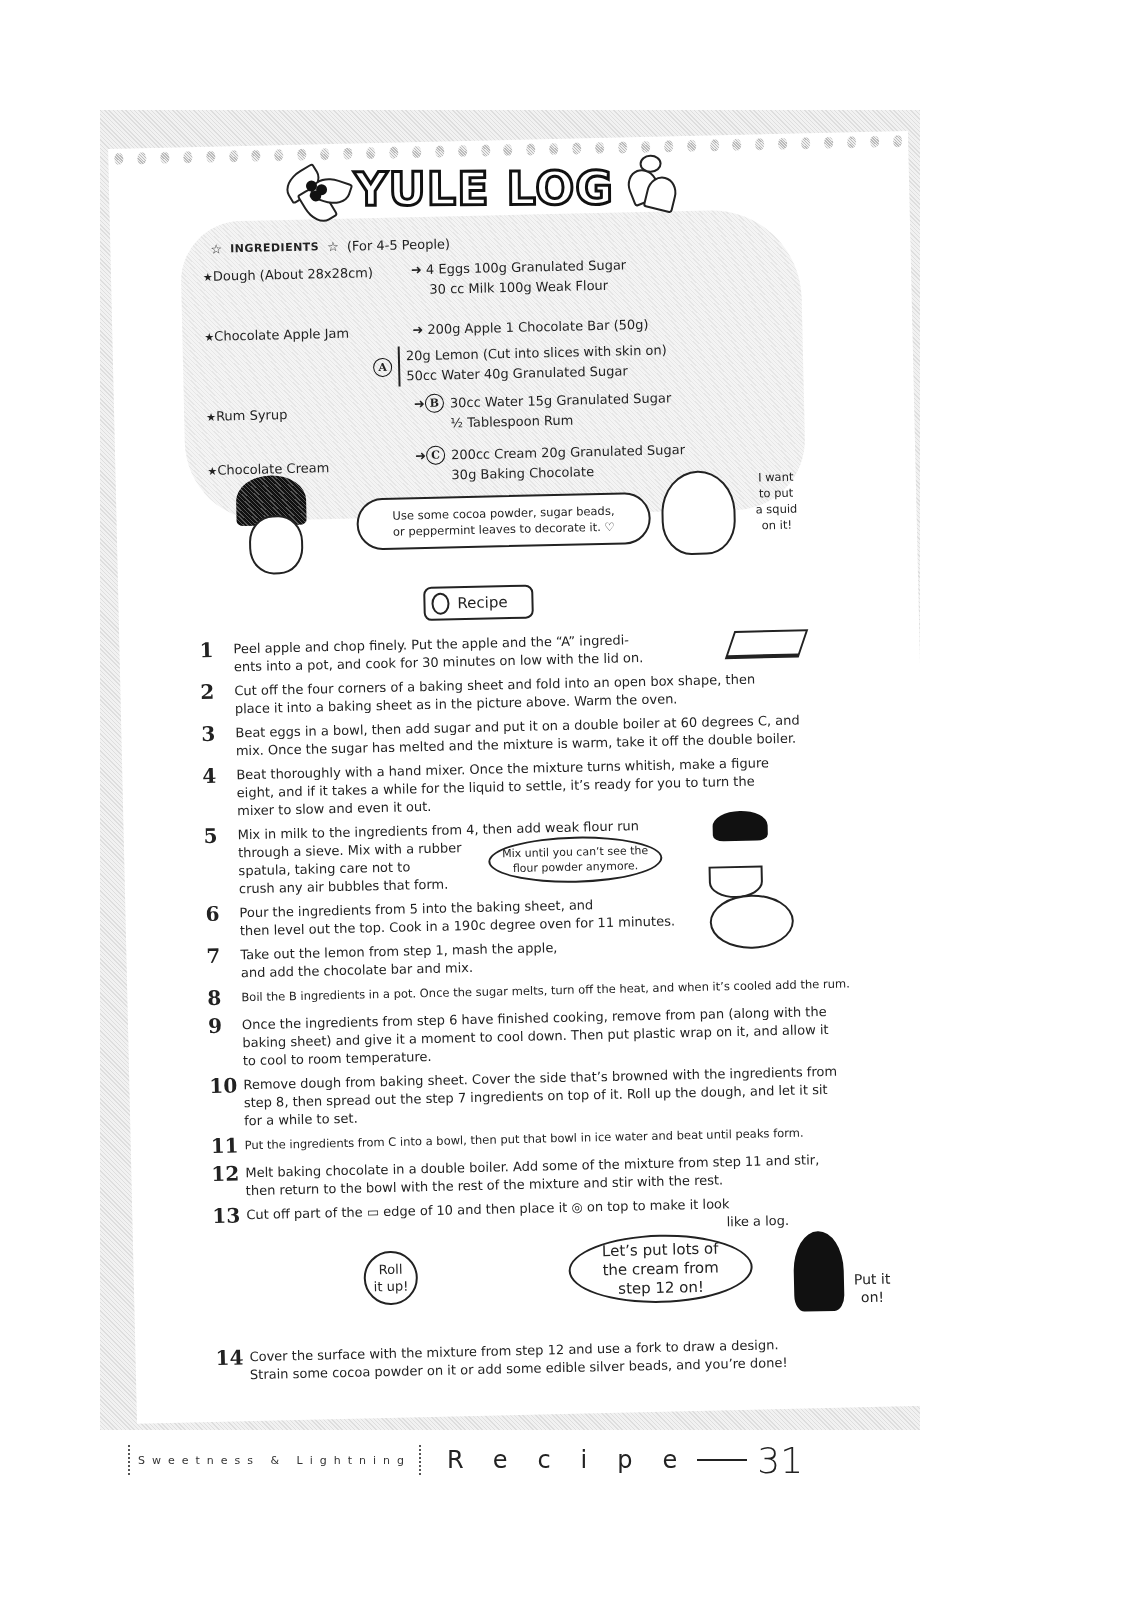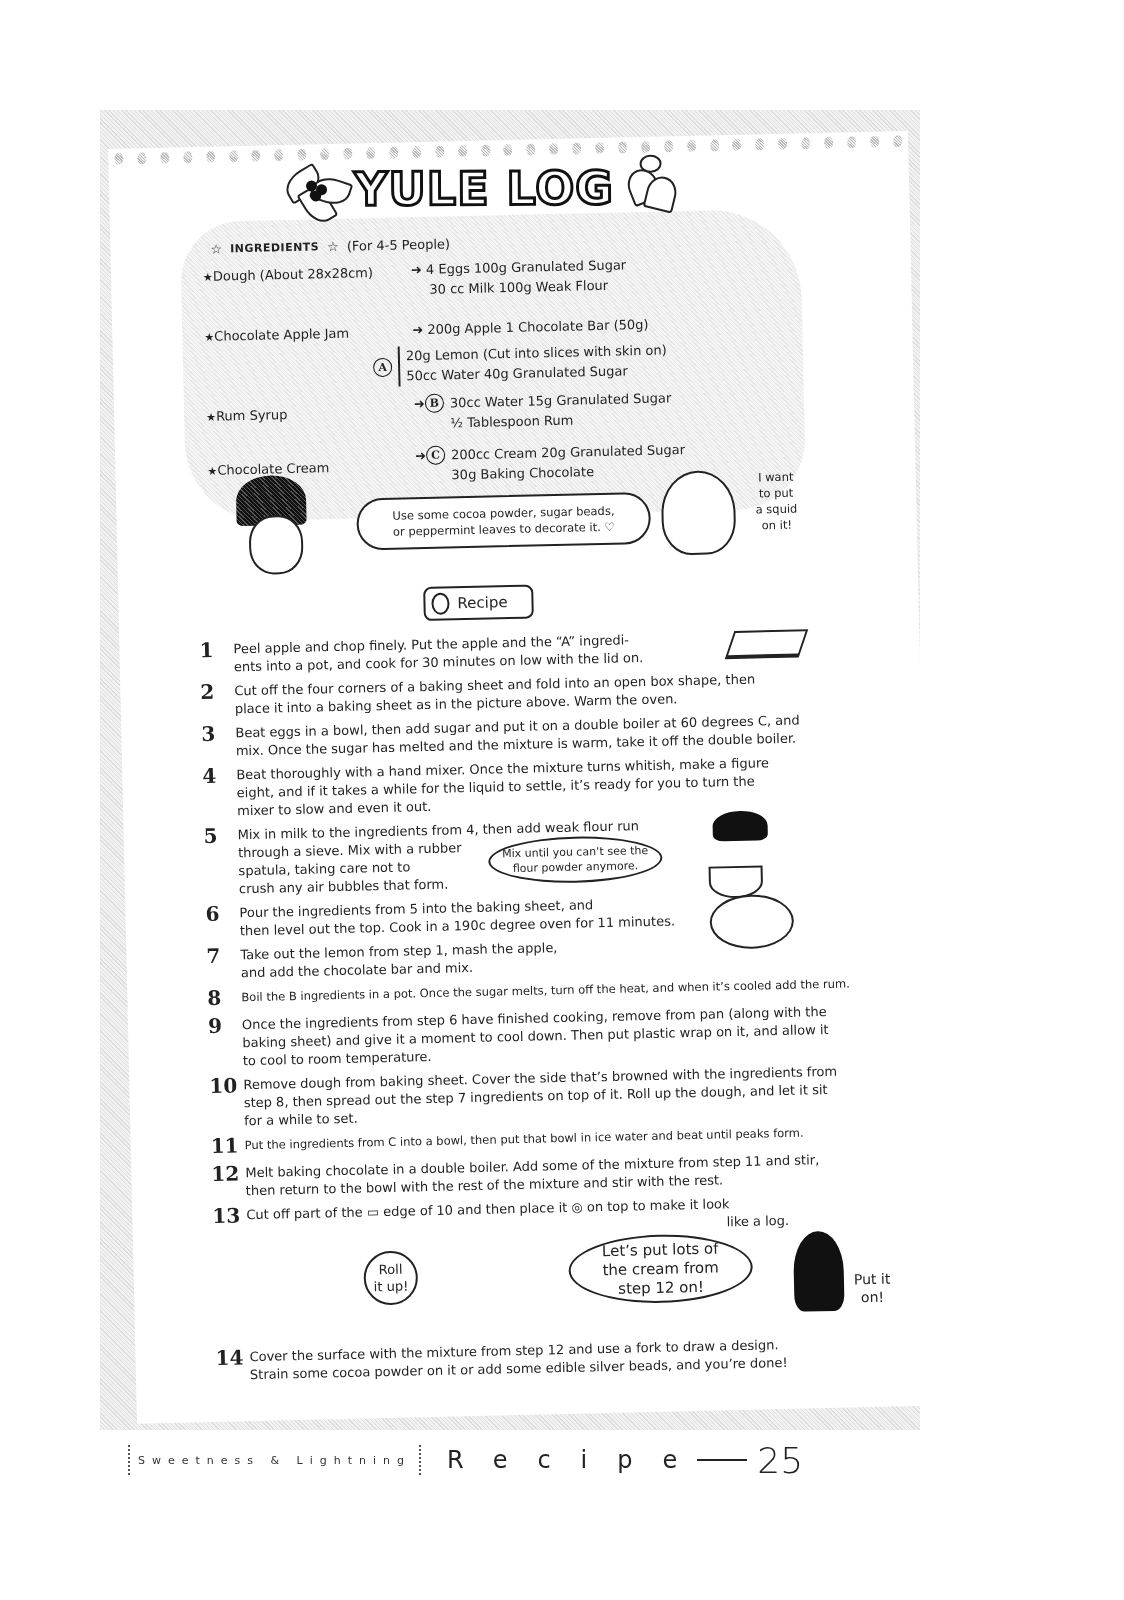--- a/index.html
+++ b/index.html
@@ -355,14 +355,14 @@
     </div>
   </div>
 </div>
 
 <div class="footer">
   <span class="dotline"></span>
   <span class="series">Sweetness &amp; Lightning</span>
   <span class="dotline"></span>
   <span class="section">Recipe</span>
   <span class="dash"></span>
-  <span class="pageno">25</span>
+  <span class="pageno">31</span>
 </div>
 
 </body></html>

